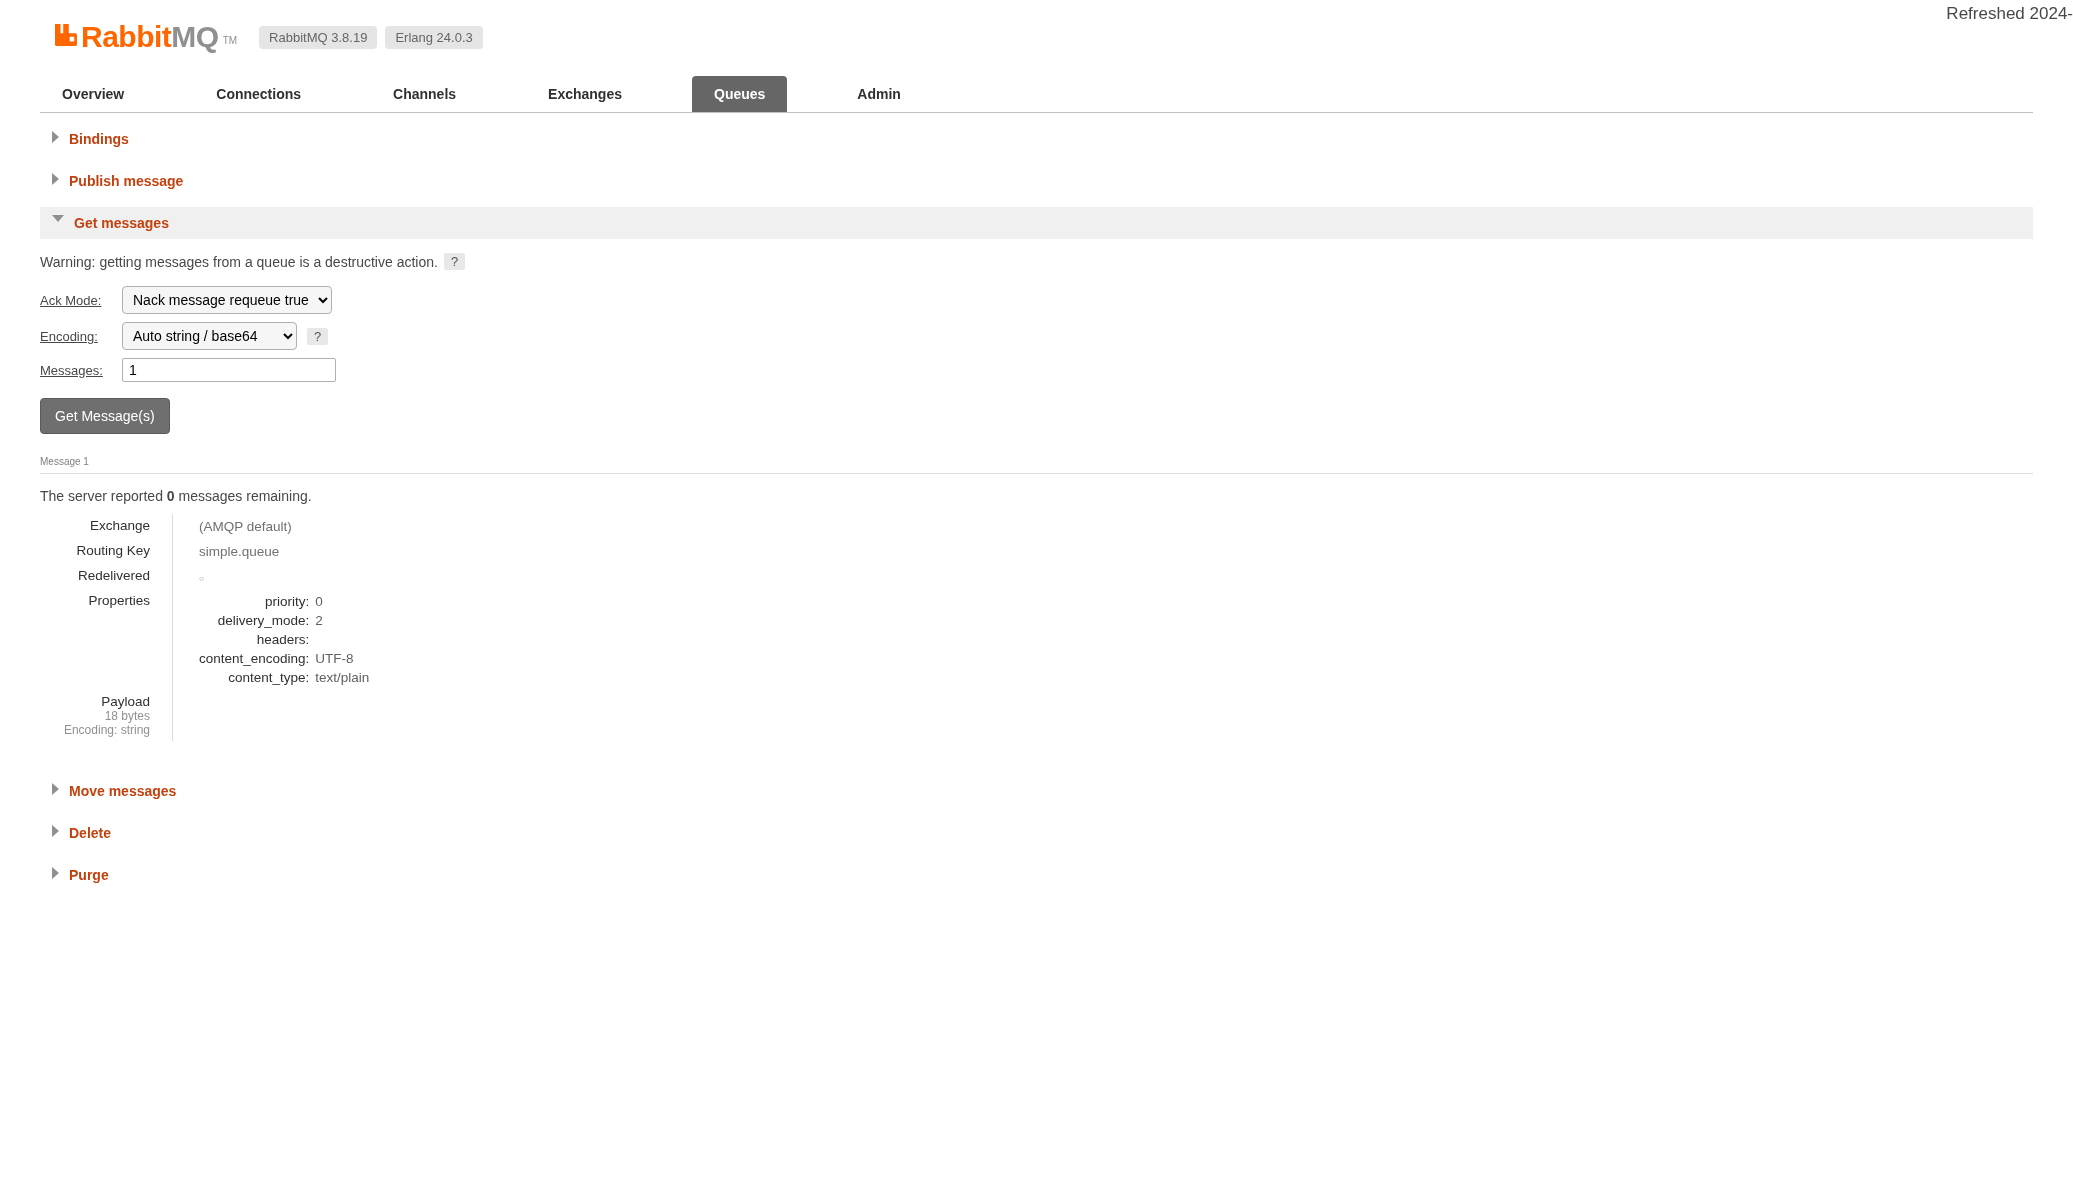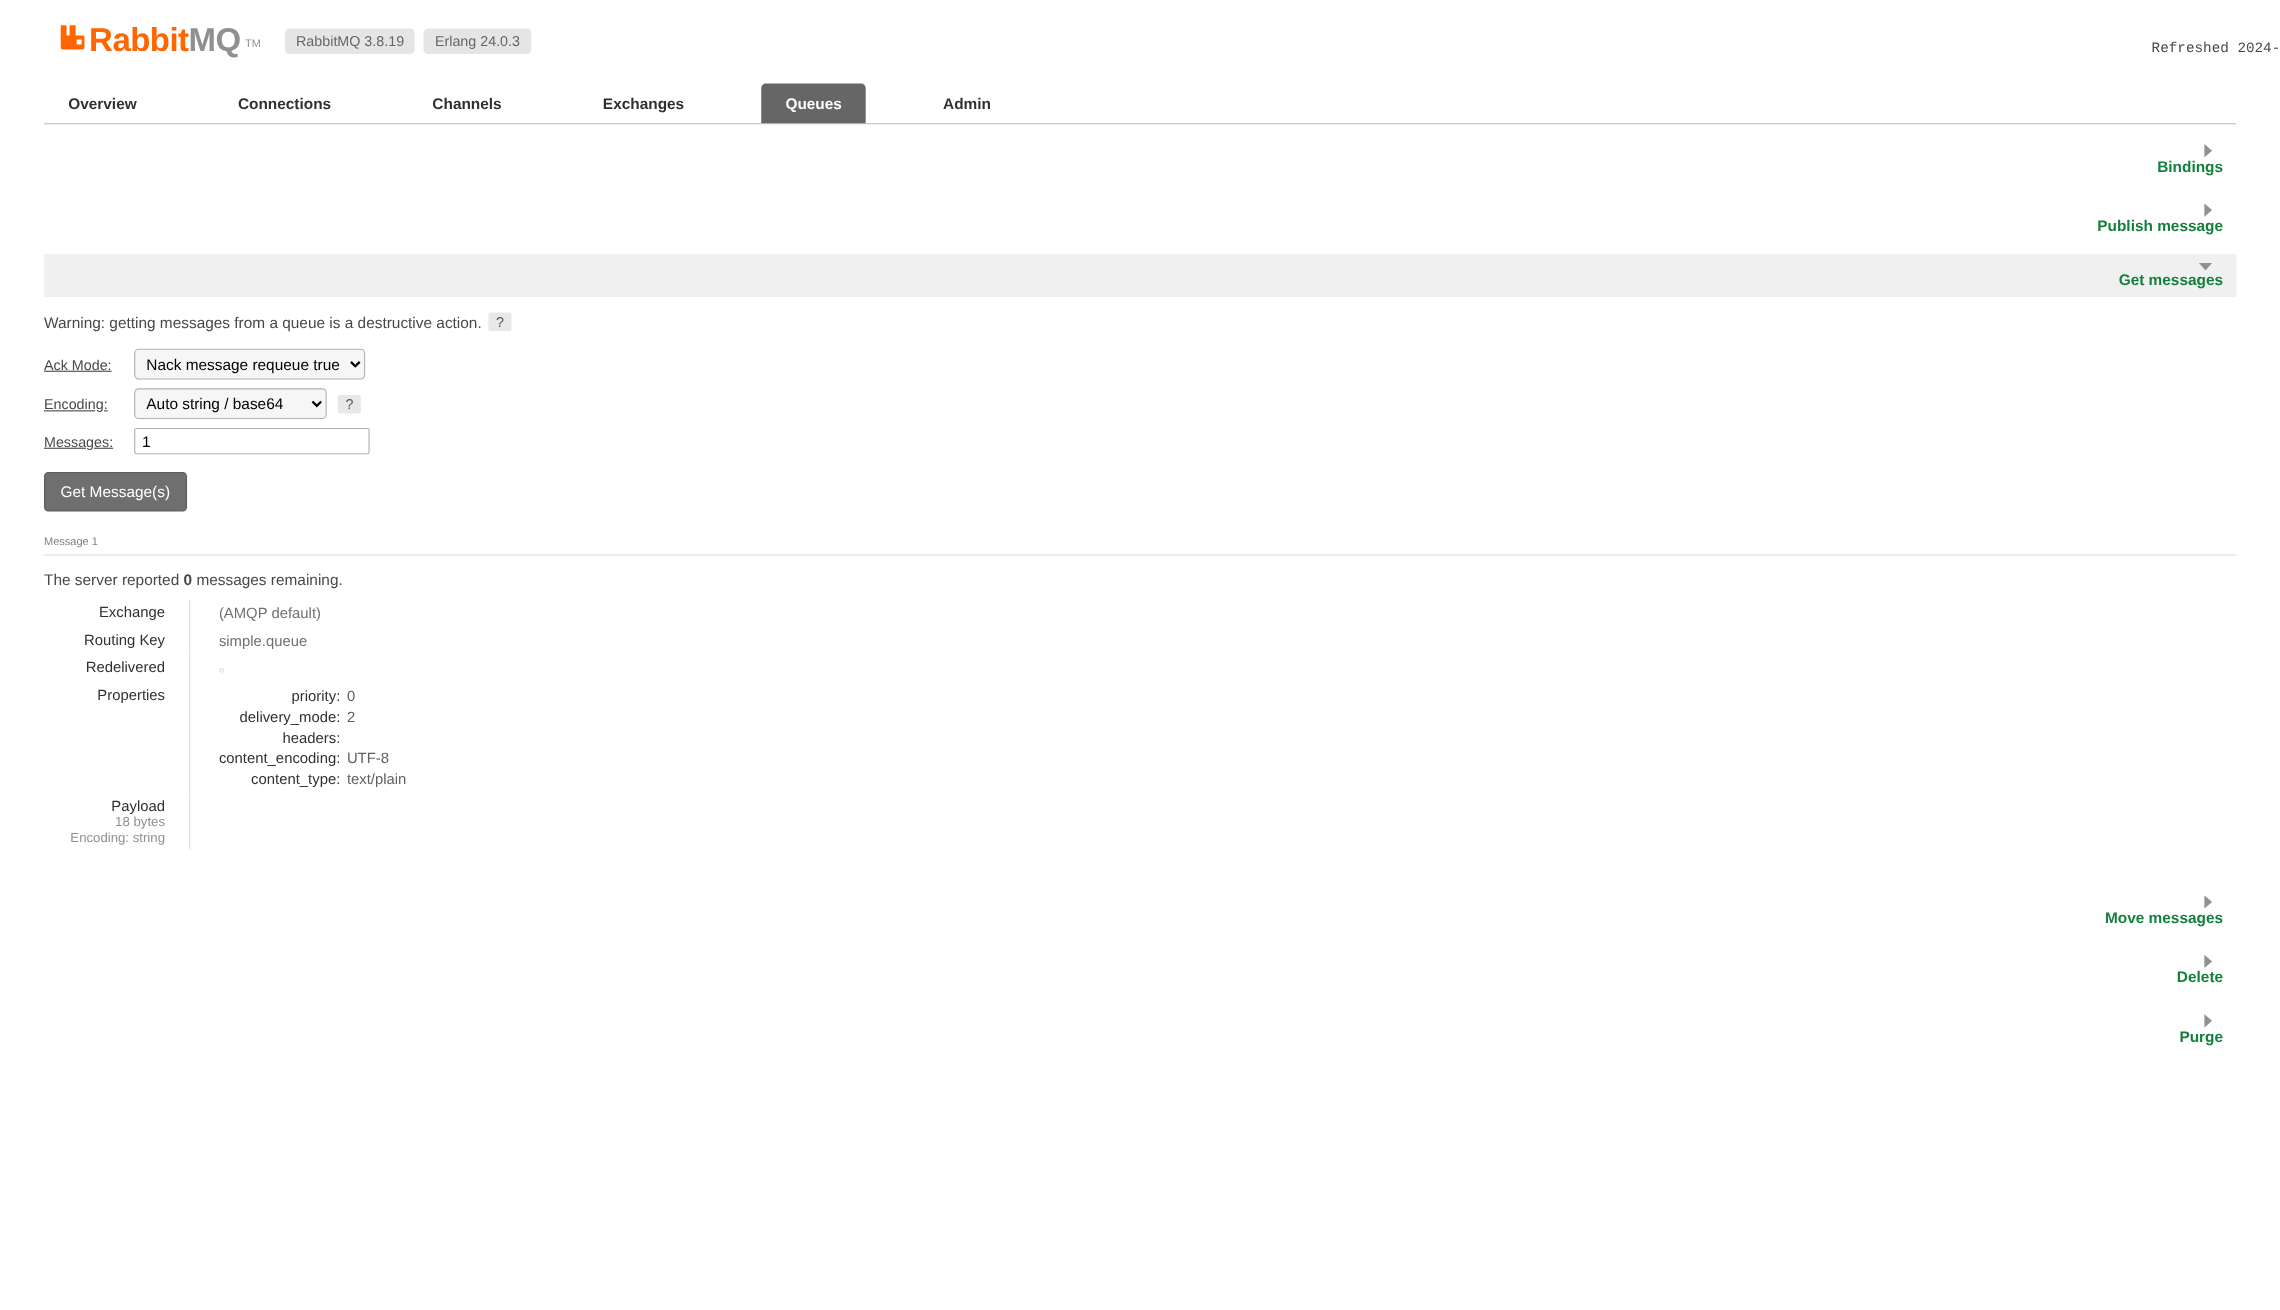--- a/index.html
+++ b/index.html
@@ -4,25 +4,25 @@
   <style>
     * { box-sizing: border-box; margin: 0; padding: 0; }
     body { font-family: Verdana, Arial, sans-serif; font-size: 13px; color: #484848; background: #fff; }
     .header-strip { display: flex; align-items: center; padding: 20px 40px 10px 55px; }
     .logo-box { display: flex; align-items: baseline; margin-right: 22px; }
     .logo-icon { width: 22px; height: 24px; margin-right: 4px; }
     .logo-rabbit { color: #ff6600; font-size: 30px; font-weight: 700; letter-spacing: -0.5px; }
     .logo-mq { color: #909090; font-size: 30px; font-weight: 700; letter-spacing: -0.5px; }
     .logo-tm { color: #909090; font-size: 10px; margin-left: 4px; position: relative; top: -3px; }
     .version-pill { background: #e5e5e5; color: #666; padding: 4px 10px; border-radius: 4px; margin-right: 8px; font-size: 13px; }
-    .refreshed { position: absolute; right: 0; top: 36px; color: #484848; font-size: 13px; font-family: Liberation Mono, monospace; }
+    .refreshed { position: absolute; right: 0; top: 4px; color: #484848; font-size: 17px; }
     .tabbar { display: flex; border-bottom: 1px solid #c0c0c0; margin: 12px 40px 0 40px; gap: 48px; }
     .tab { padding: 10px 22px; color: #303030; font-weight: 700; font-size: 14px; cursor: pointer; }
     .tab.active { background: #666666; color: #fff; border-radius: 4px 4px 0 0; }
-    .section-bar { display: flex; align-items: flex-end; padding: 8px 12px; margin: 10px 40px 0 40px; cursor: pointer; font-weight: 700; color: #15803d; font-size: 14px; flex-direction: column; }
+    .section-bar { display: flex; align-items: flex-start; padding: 8px 12px; margin: 10px 40px 0 40px; cursor: pointer; font-weight: 700; color: #c2410c; font-size: 14px; }
     .section-bar.expanded { background: #f0f0f0; }
     .tri { width: 0; height: 0; margin-right: 10px; }
     .tri-right { border-top: 6px solid transparent; border-bottom: 6px solid transparent; border-left: 7px solid #909090; }
     .tri-down { border-left: 6px solid transparent; border-right: 6px solid transparent; border-top: 7px solid #909090; }
     .content-inner { margin: 14px 40px 0 40px; }
     .warning-row { display: flex; align-items: center; color: #484848; font-size: 14px; margin-bottom: 16px; }
     .help-badge { display: inline-block; background: #e8e8e8; color: #555; padding: 1px 7px; border-radius: 2px; margin-left: 6px; font-size: 13px; cursor: pointer; }
     .form-row { display: flex; align-items: center; margin-bottom: 8px; }
     .form-label { width: 82px; text-align: left; font-size: 13px; padding-right: 6px; text-decoration: underline; }
     select { font-size: 14px; padding: 4px 6px; border: 1px solid #b0b0b0; border-radius: 4px; background: #f6f6f6; min-width: 175px; }

